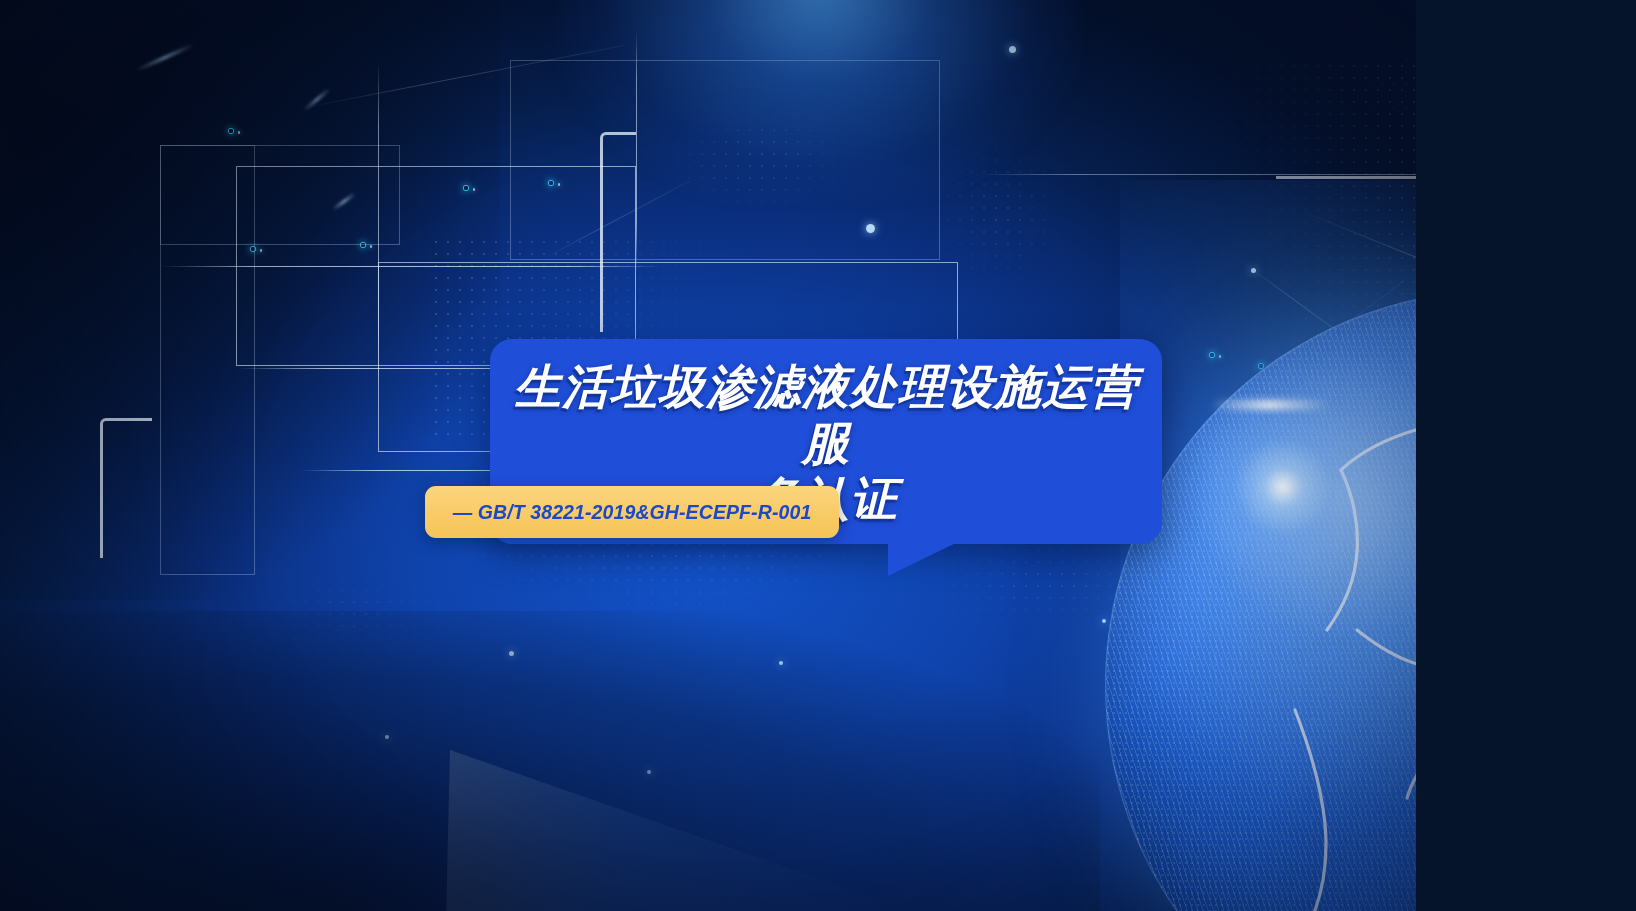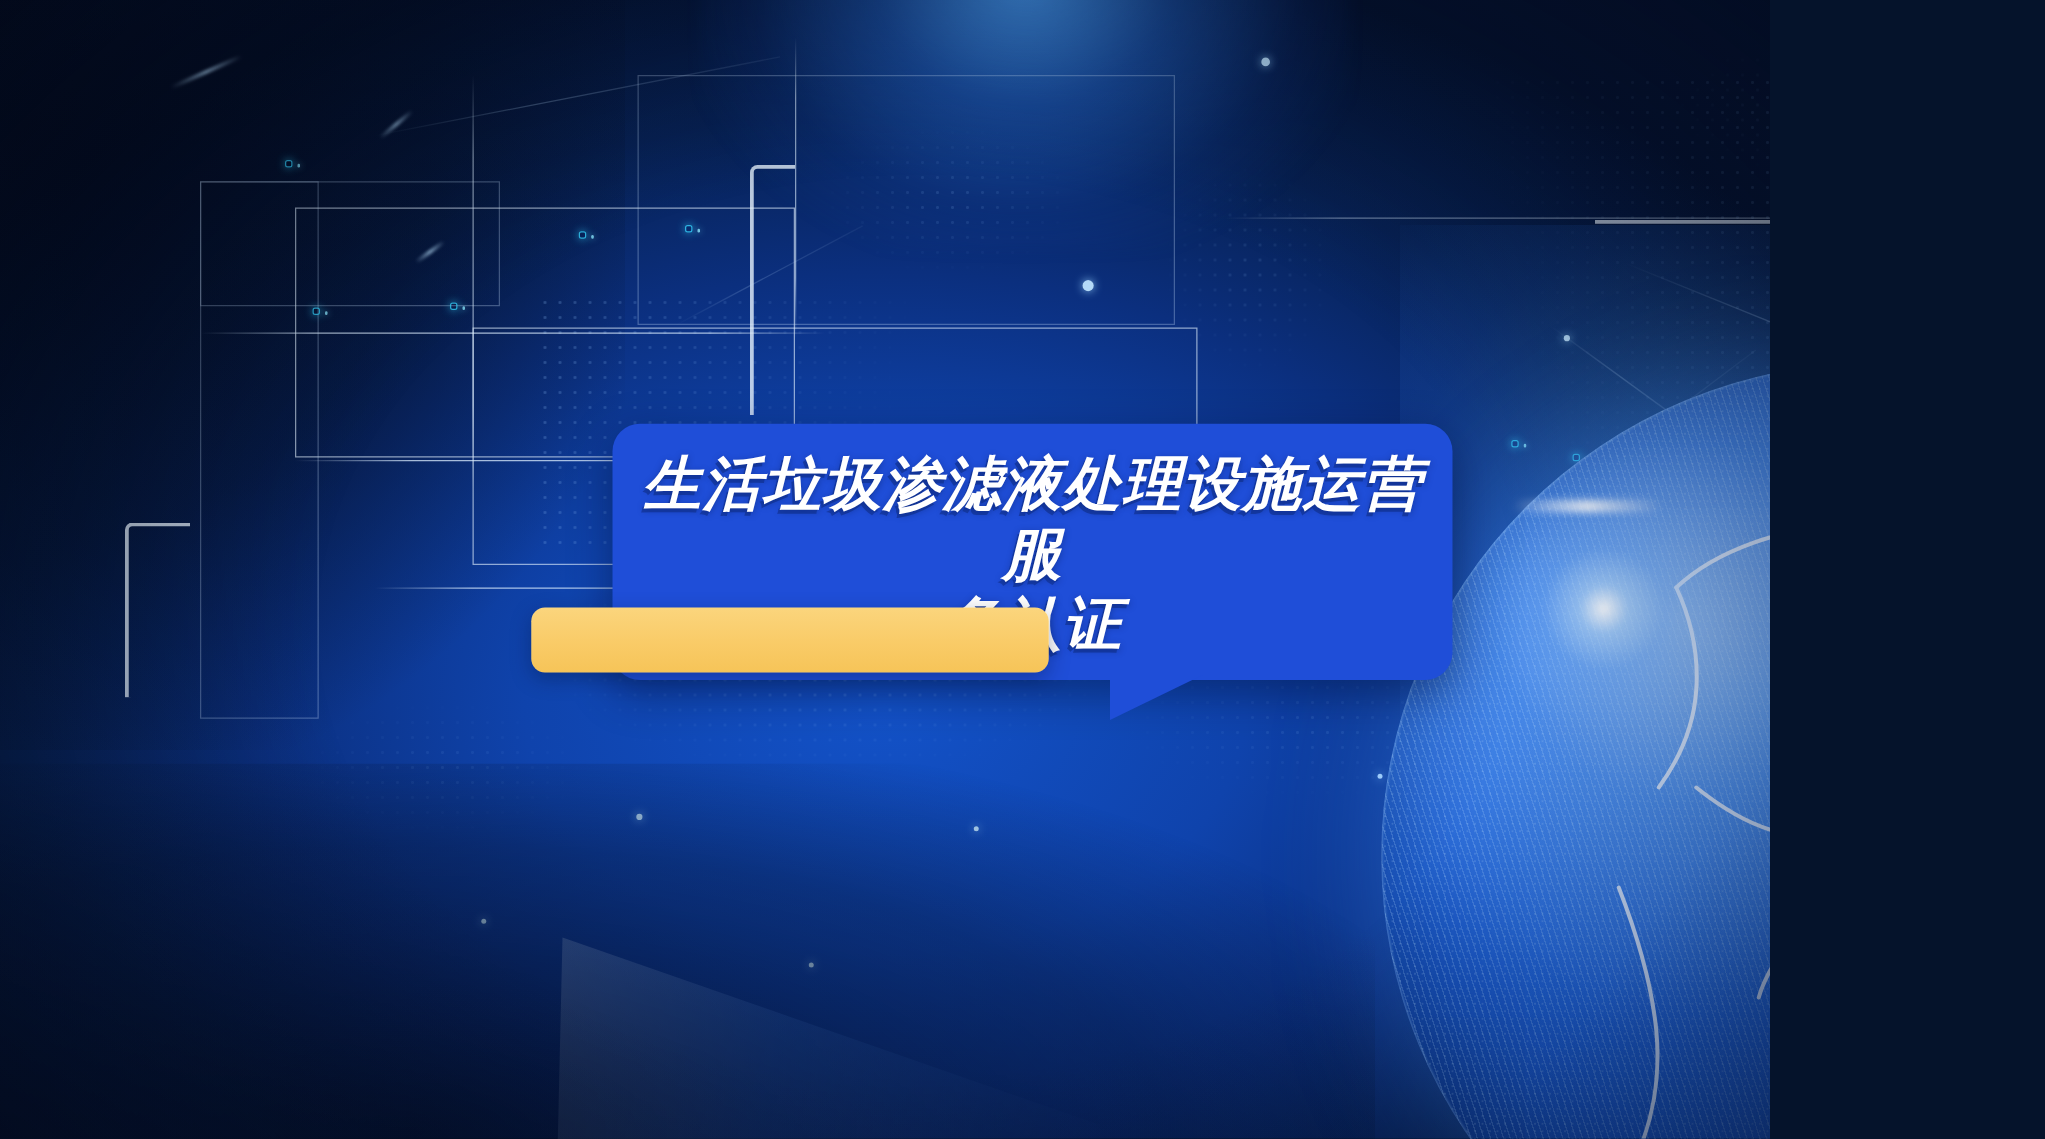--- a/index.html
+++ b/index.html
@@ -410,14 +410,15 @@
 
   <div class="bg-bottomdark"></div>
   <div class="bg-vignette"></div>
 
   <div class="bubble"></div>
   <div class="bubble-tail"></div>
   <div class="title">生活垃圾渗滤液处理设施运营服
 务认证</div>
 
   <div class="badge"></div>
+  <div class="badge-text">— GB/T 38221-2019&amp;GH-ECEPF-R-001</div>
 
 </div>
 
 </body></html>

